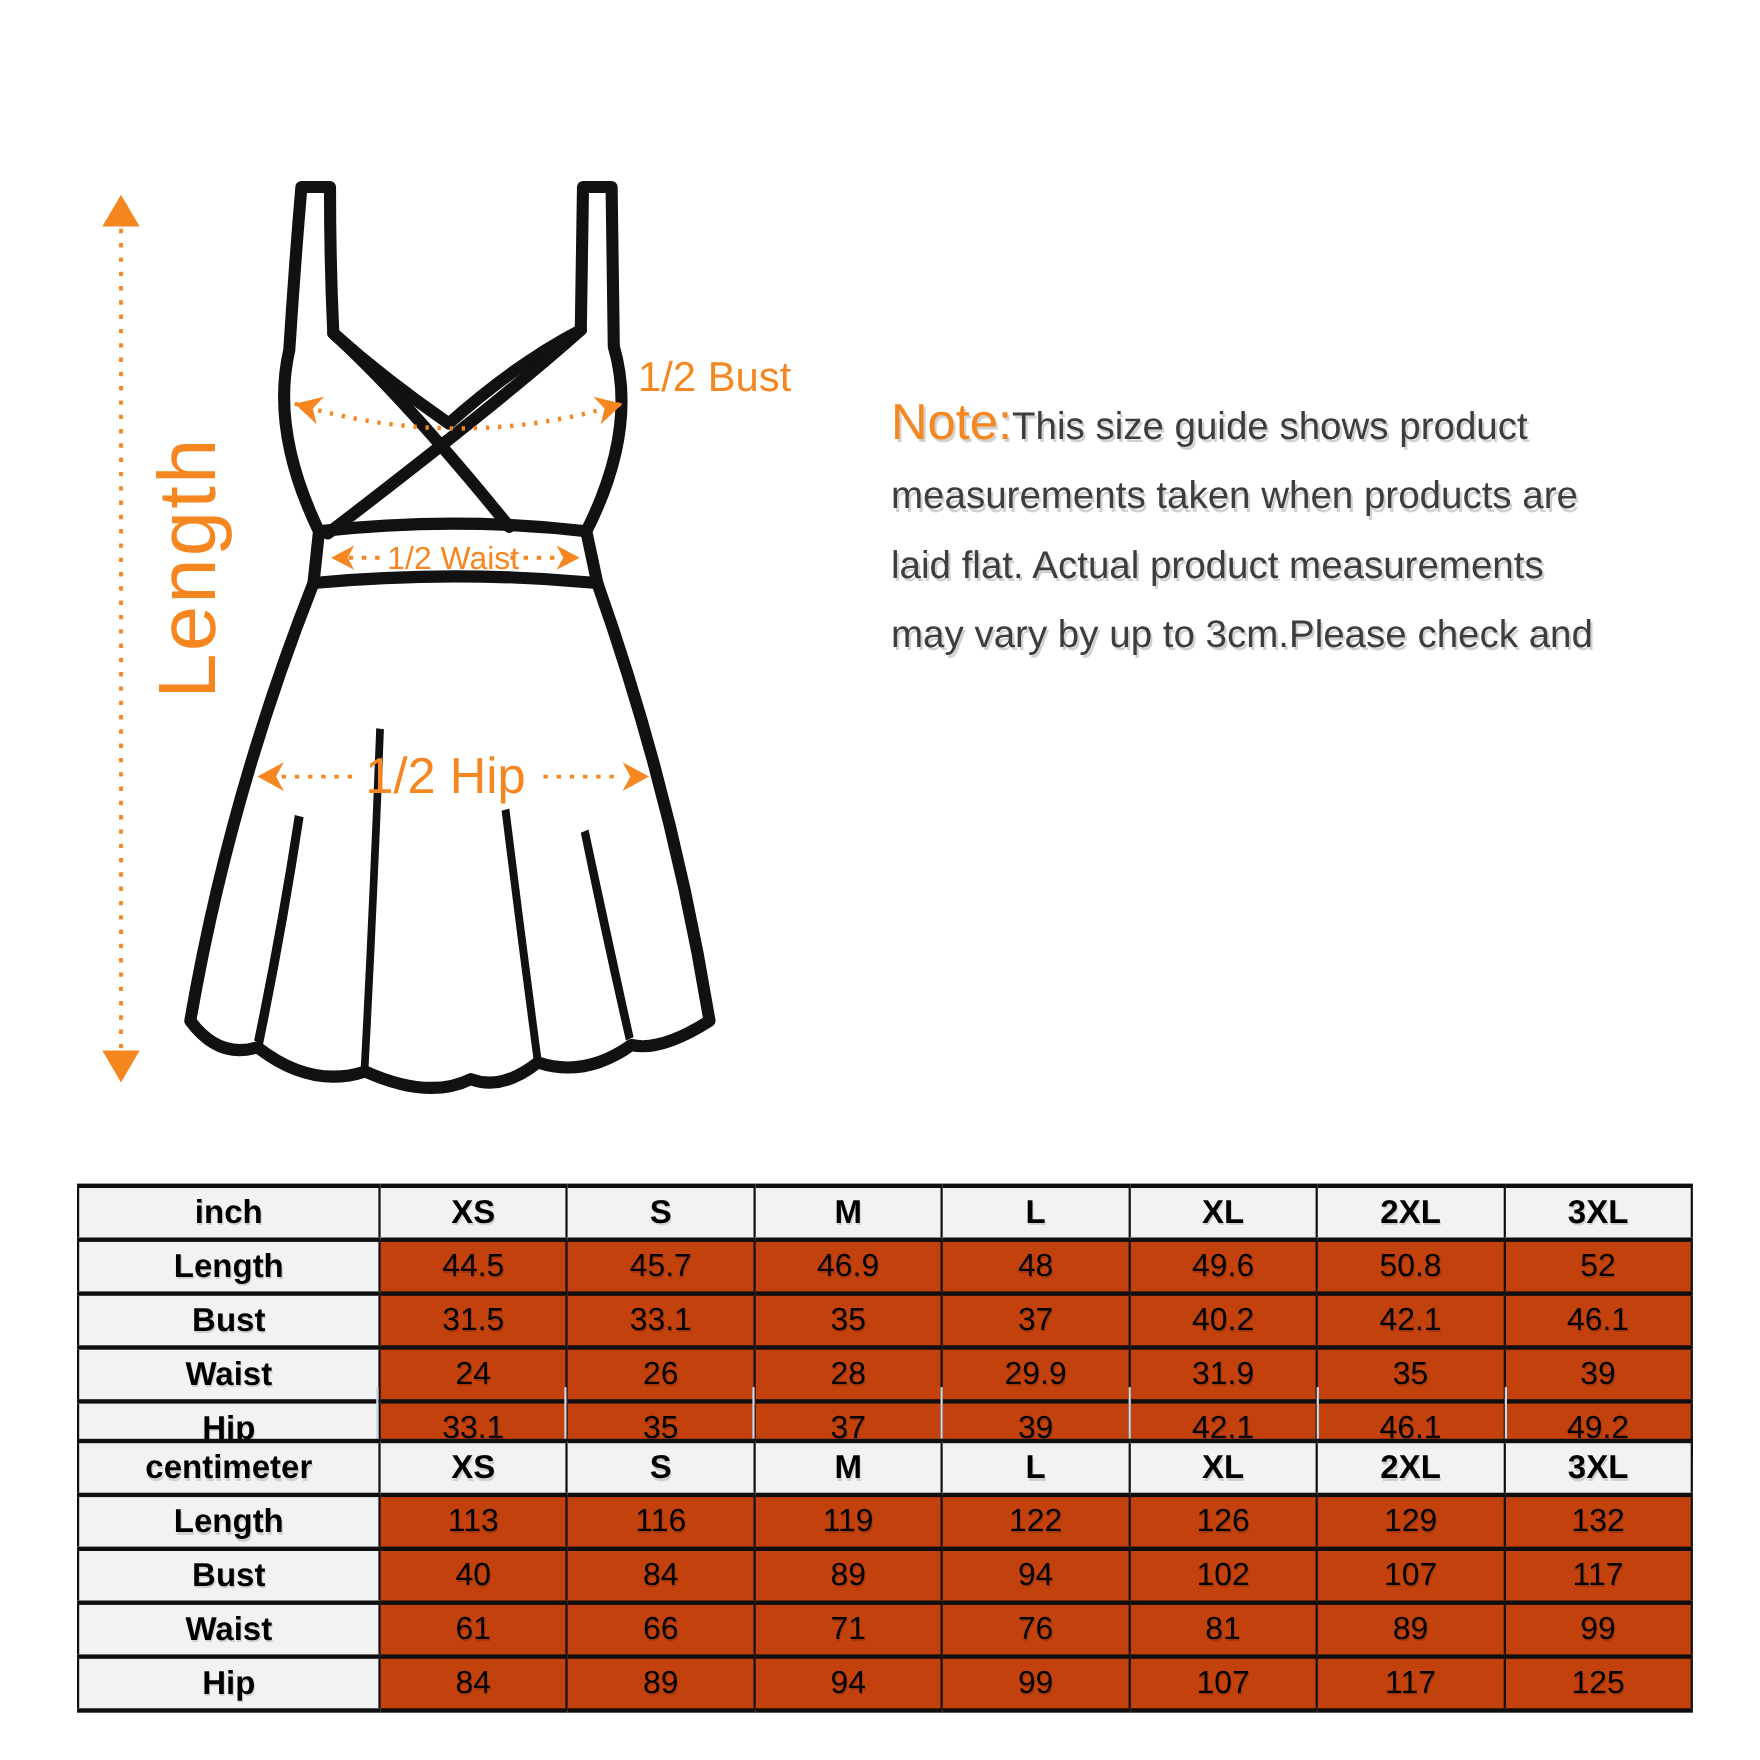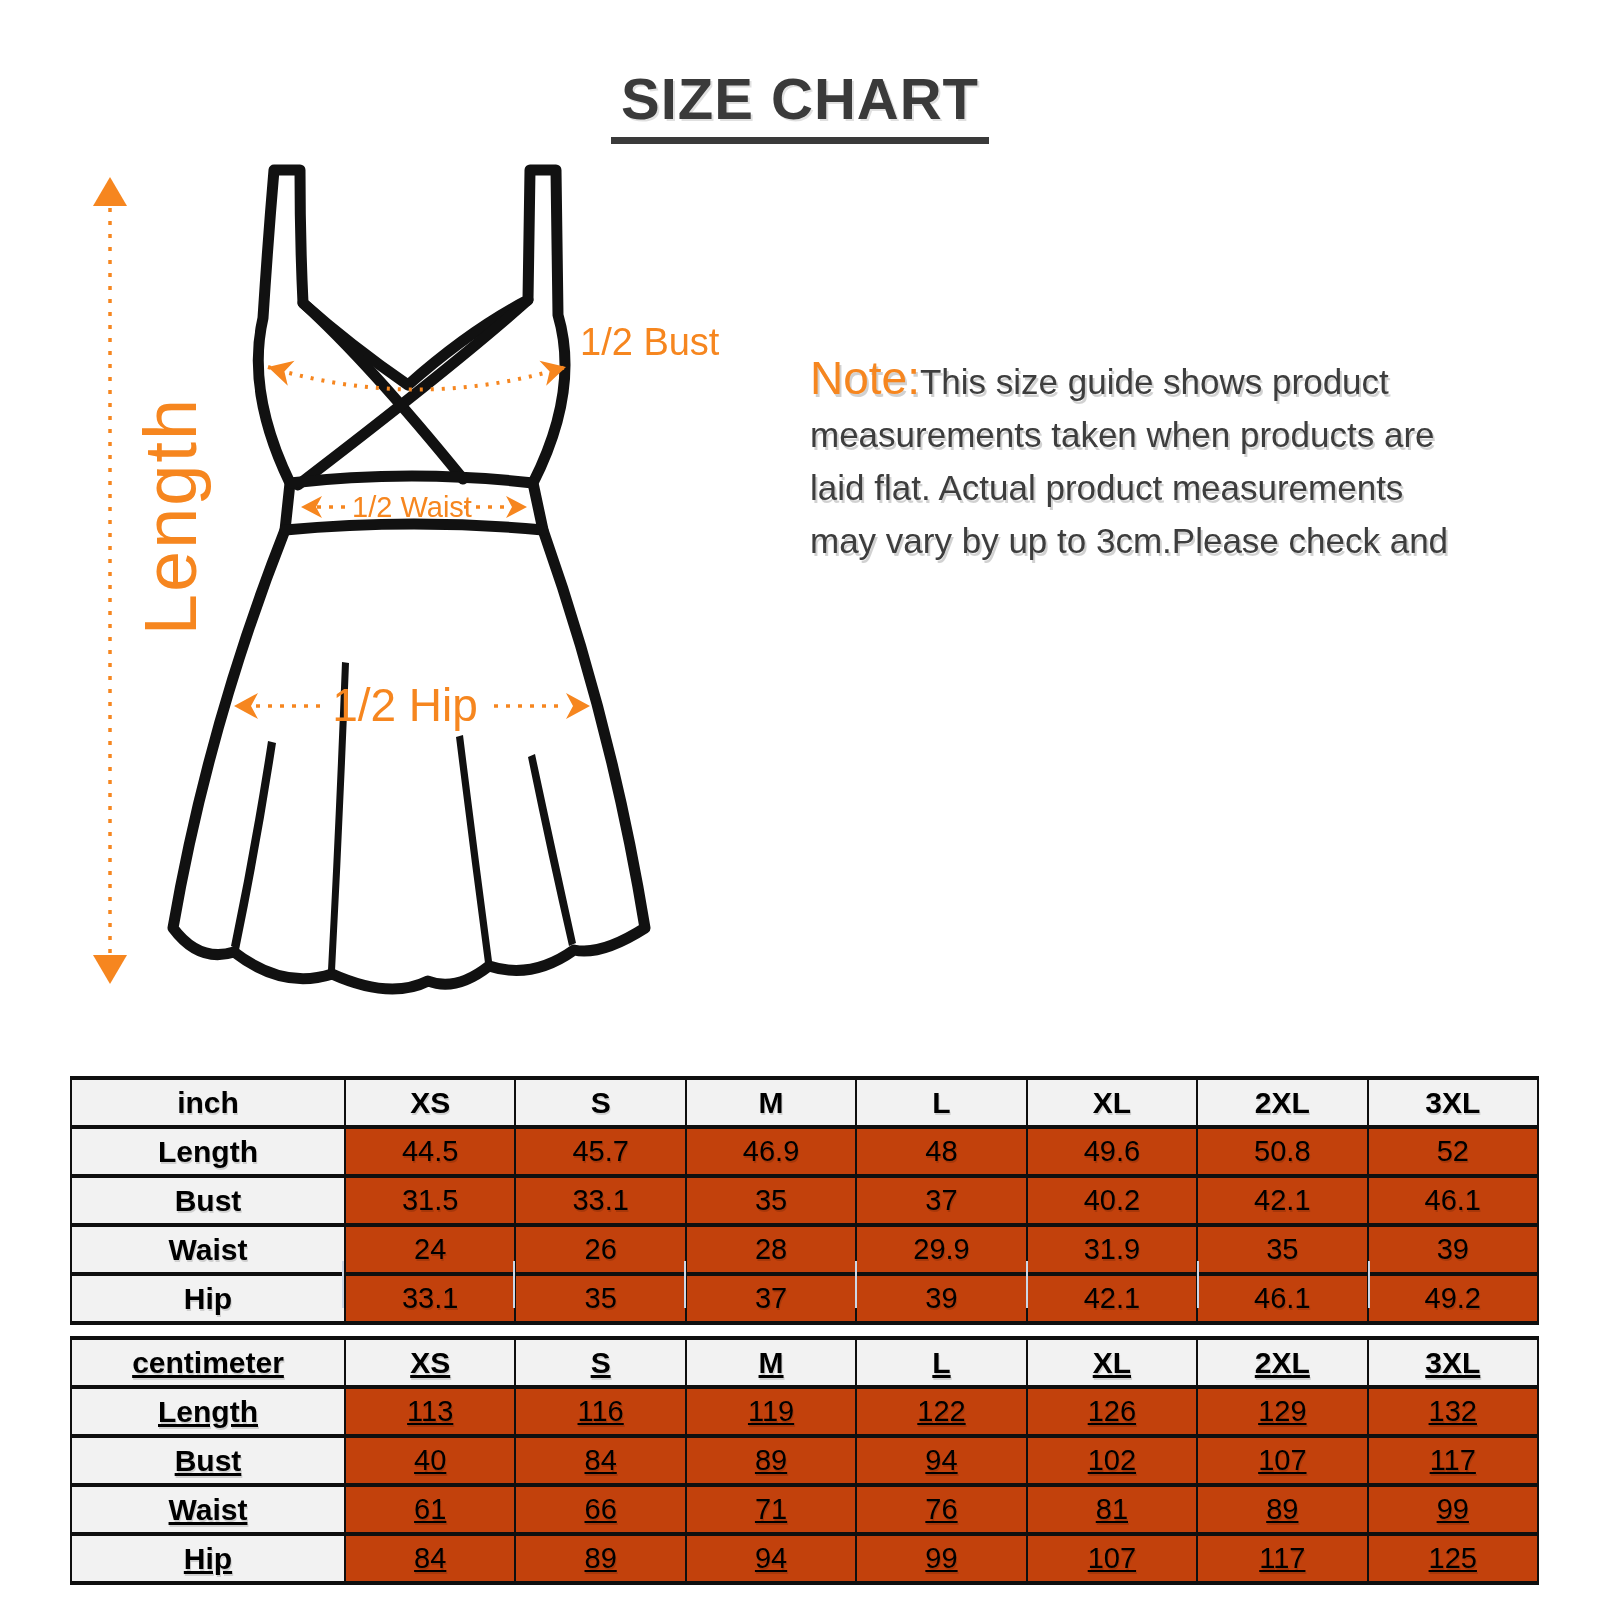--- a/index.html
+++ b/index.html
@@ -10,49 +10,46 @@
   .title-wrap{position:absolute;top:70px;left:0;width:100%;text-align:center;}
   .title{display:inline-block;font-size:58px;font-weight:bold;color:#3a3a3a;letter-spacing:1px;
          border-bottom:7px solid #3a3a3a;padding:0 10px 9px 10px;line-height:1;
          text-shadow:2px 2px 0 rgba(0,0,0,0.12);}
 
   
   .dress-svg{position:absolute;left:60px;top:150px;}
 
   
   .note{position:absolute;left:810px;top:352px;width:740px;color:#3d3d3d;}
-  .note-line{font-size:35px;line-height:53px;white-space:nowrap;
+  .note-line{font-size:35px;line-height:63px;white-space:nowrap;
              text-shadow:2px 3px 0 rgba(0,0,0,0.18);}
   .note-label{color:#F6861F;font-size:46px;vertical-align:baseline;}
 
   
   table.size-table{position:absolute;left:70px;border-collapse:collapse;table-layout:fixed;
                    width:1469px;}
   table.size-table th,table.size-table td{
       border:2px solid #0f0f0f;border-top-width:4px;border-bottom-width:4px;
       height:45px;padding:0;text-align:center;vertical-align:middle;color:#000;
       text-shadow:1px 2px 0 rgba(0,0,0,0.14);}
   table.size-table th{background:#f2f2f2;font-weight:bold;font-size:30px;}
   table.size-table td{background:#c2410c;font-weight:400;font-size:29px;}
   table.size-table th.unit{width:272px;}
   #table-inch{top:1032px;margin-top:44px;}
-  #table-cm{top:1336px;text-decoration:underline;}
+  #table-cm{top:1308px;}
 
   
   .gap-guides{position:absolute;left:70px;top:1261px;width:1469px;height:47px;}
   .gap-guides .gline{position:absolute;top:0;width:2px;height:100%;background:#cdd7e6;}
 </style>
 </head>
 <body>
 
 <div class="page">
 
-  <div class="title-wrap">
-    <div class="title">SIZE CHART</div>
-  </div>
 
   <svg class="dress-svg" width="700" height="860" viewBox="60 150 700 860">
     <g>
       <line x1="110" y1="208" x2="110" y2="953" stroke="#F6861F" stroke-width="3.5" stroke-dasharray="4 9"></line>
       <path d="M110,177 L93,206 L127,206 Z" fill="#F6861F"></path>
       <path d="M110,984 L93,955 L127,955 Z" fill="#F6861F"></path>
     </g>
     <text x="176" y="516" transform="rotate(-90 176 516)" text-anchor="middle" dominant-baseline="middle" font-size="74" letter-spacing="2" fill="#F6861F">Length</text>
 
     <path d="M274,170 L300,170 Q300,240 303,303 Q350,345 408,385 Q470,330 528,300 L530,170 L556,170

